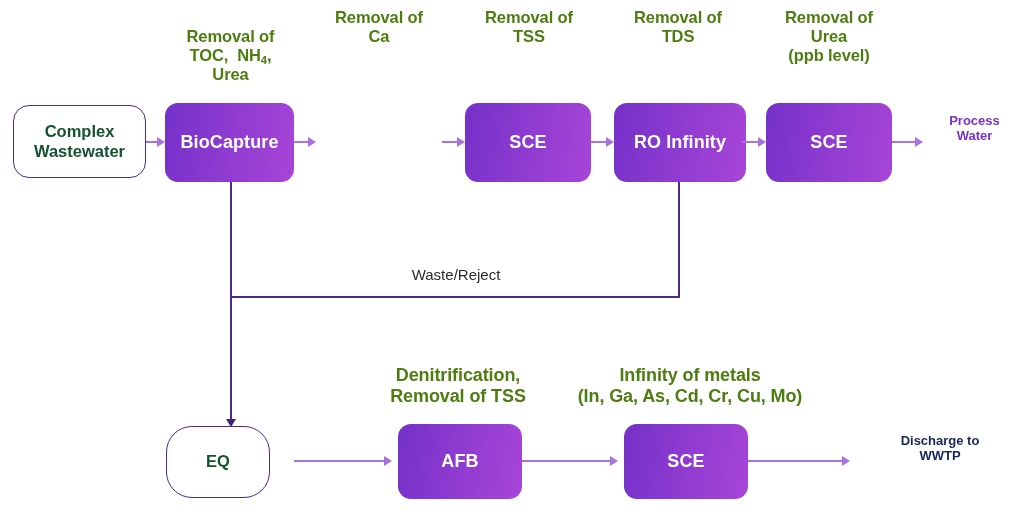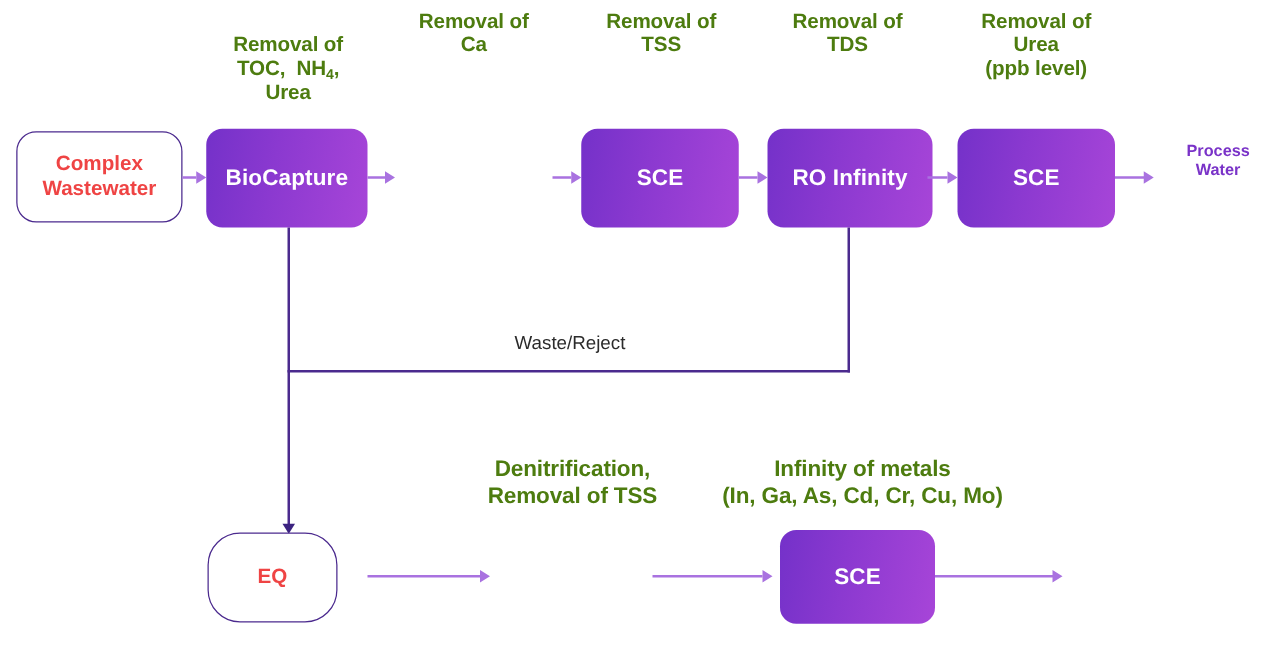--- a/index.html
+++ b/index.html
@@ -44,21 +44,21 @@
   }
   .node.filled {
     background: linear-gradient(100deg, #7431c9 0%, #8b39d0 42%, #a745d8 100%);
     color: #ffffff;
     border-radius: 13px;
     font-size: 18px;
     letter-spacing: 0.1px;
   }
   .node.outline {
     background: #ffffff;
-    color: #ef4444;
+    color: #14532d;
     border: 1.6px solid #4b2a8e;
     font-size: 16.5px;
     line-height: 1.2;
   }
   .node.outline.r-soft { border-radius: 16px; }
   .node.outline.r-pill { border-radius: 26px; }
 
   
   .endlabel {
     position: absolute;
@@ -173,23 +173,26 @@
 
   <div class="waste-label" style="left:356px; top:266px; width:200px;">Waste/Reject</div>
 
   <div class="caption bot" style="left:378px; top:365px; width:160px;">Denitrification,
 Removal of TSS</div>
   <div class="caption bot" style="left:570px; top:365px; width:240px;">Infinity of metals
 (In, Ga, As, Cd, Cr, Cu, Mo)</div>
 
   <div class="node outline r-pill" style="left:166px; top:426px; width:104px; height:72px;">EQ</div>
 
+  <div class="node filled" style="left:398px; top:424px; width:124px; height:75px;">AFB</div>
 
   <div class="node filled" style="left:624px; top:424px; width:124px; height:75px;">SCE</div>
 
+  <div class="endlabel navy" style="left:856px; top:433px; width:168px;">Discharge to
+WWTP</div>
 
   <div class="hline" style="left:294px; top:460px; width:90px;"></div>
   <div class="arrowhead right" style="left:384px; top:456px;"></div>
 
   <div class="hline" style="left:522px; top:460px; width:88px;"></div>
   <div class="arrowhead right" style="left:610px; top:456px;"></div>
 
   <div class="hline" style="left:748px; top:460px; width:96px;"></div>
   <div class="arrowhead right" style="left:842px; top:456px;"></div>
 

